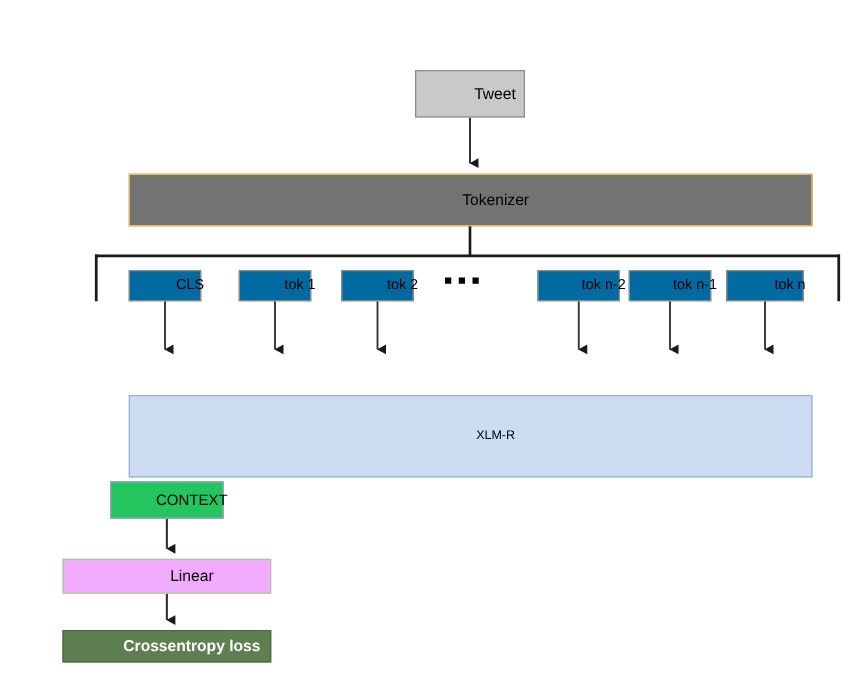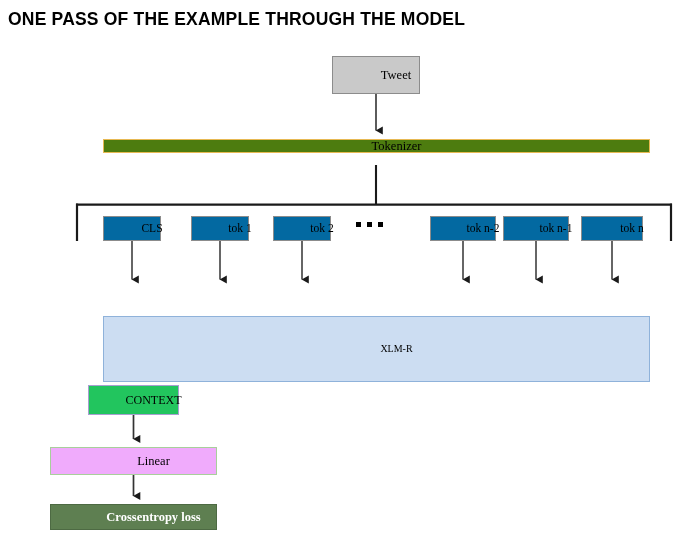--- a/index.html
+++ b/index.html
@@ -36,21 +36,21 @@
     white-space: nowrap;
   }
 
   
   .node {
     position: absolute;
     box-sizing: border-box;
     display: flex;
     align-items: center;
     justify-content: center;
-    font-family: Liberation Serif, serif;
+    font-family: Liberation Sans, sans-serif;
     font-size: 12px;
     line-height: 1;
     white-space: nowrap;
     user-select: none;
     padding-left: 40px;
   }
 
   
   .node--tweet {
     left: 332px;
@@ -61,22 +61,22 @@
     border: 1.5px solid #8c8c8c;
     color: #000000;
     font-size: 12.5px;
   }
 
   
   .node--tokenizer {
     left: 103px;
     top: 139px;
     width: 547px;
-    height: 14px;
-    background: #4d7c0f;
+    height: 42px;
+    background: #737373;
     border: 1.5px solid #e7b953;
     color: #000000;
     font-size: 12.5px;
   }
 
   
   .node--tok {
     top: 216px;
     height: 25px;
     background: #0369a1;
@@ -159,21 +159,20 @@
     height: 538px;
     pointer-events: none;
     overflow: visible;
   }
 </style>
 </head>
 <body>
 
 <div id="canvas">
 
-  <div class="title">ONE PASS OF THE EXAMPLE THROUGH THE MODEL</div>
 
   <svg class="wires" viewBox="0 0 684 538" xmlns="http://www.w3.org/2000/svg">
     <defs>
       <marker id="ah-thin" markerWidth="9" markerHeight="9" refX="4.2" refY="7.4" orient="auto" markerUnits="userSpaceOnUse">
         <path d="M0.3,0.6 L4.2,7.8 L8.1,0.6 Z" fill="#1a1a1a"></path>
       </marker>
       <marker id="ah-thick" markerWidth="18" markerHeight="14" refX="8.6" refY="12.2" orient="auto" markerUnits="userSpaceOnUse">
         <path d="M0.5,0.8 L8.6,12.8 L16.7,0.8 Z" fill="#111111"></path>
       </marker>
     </defs>

